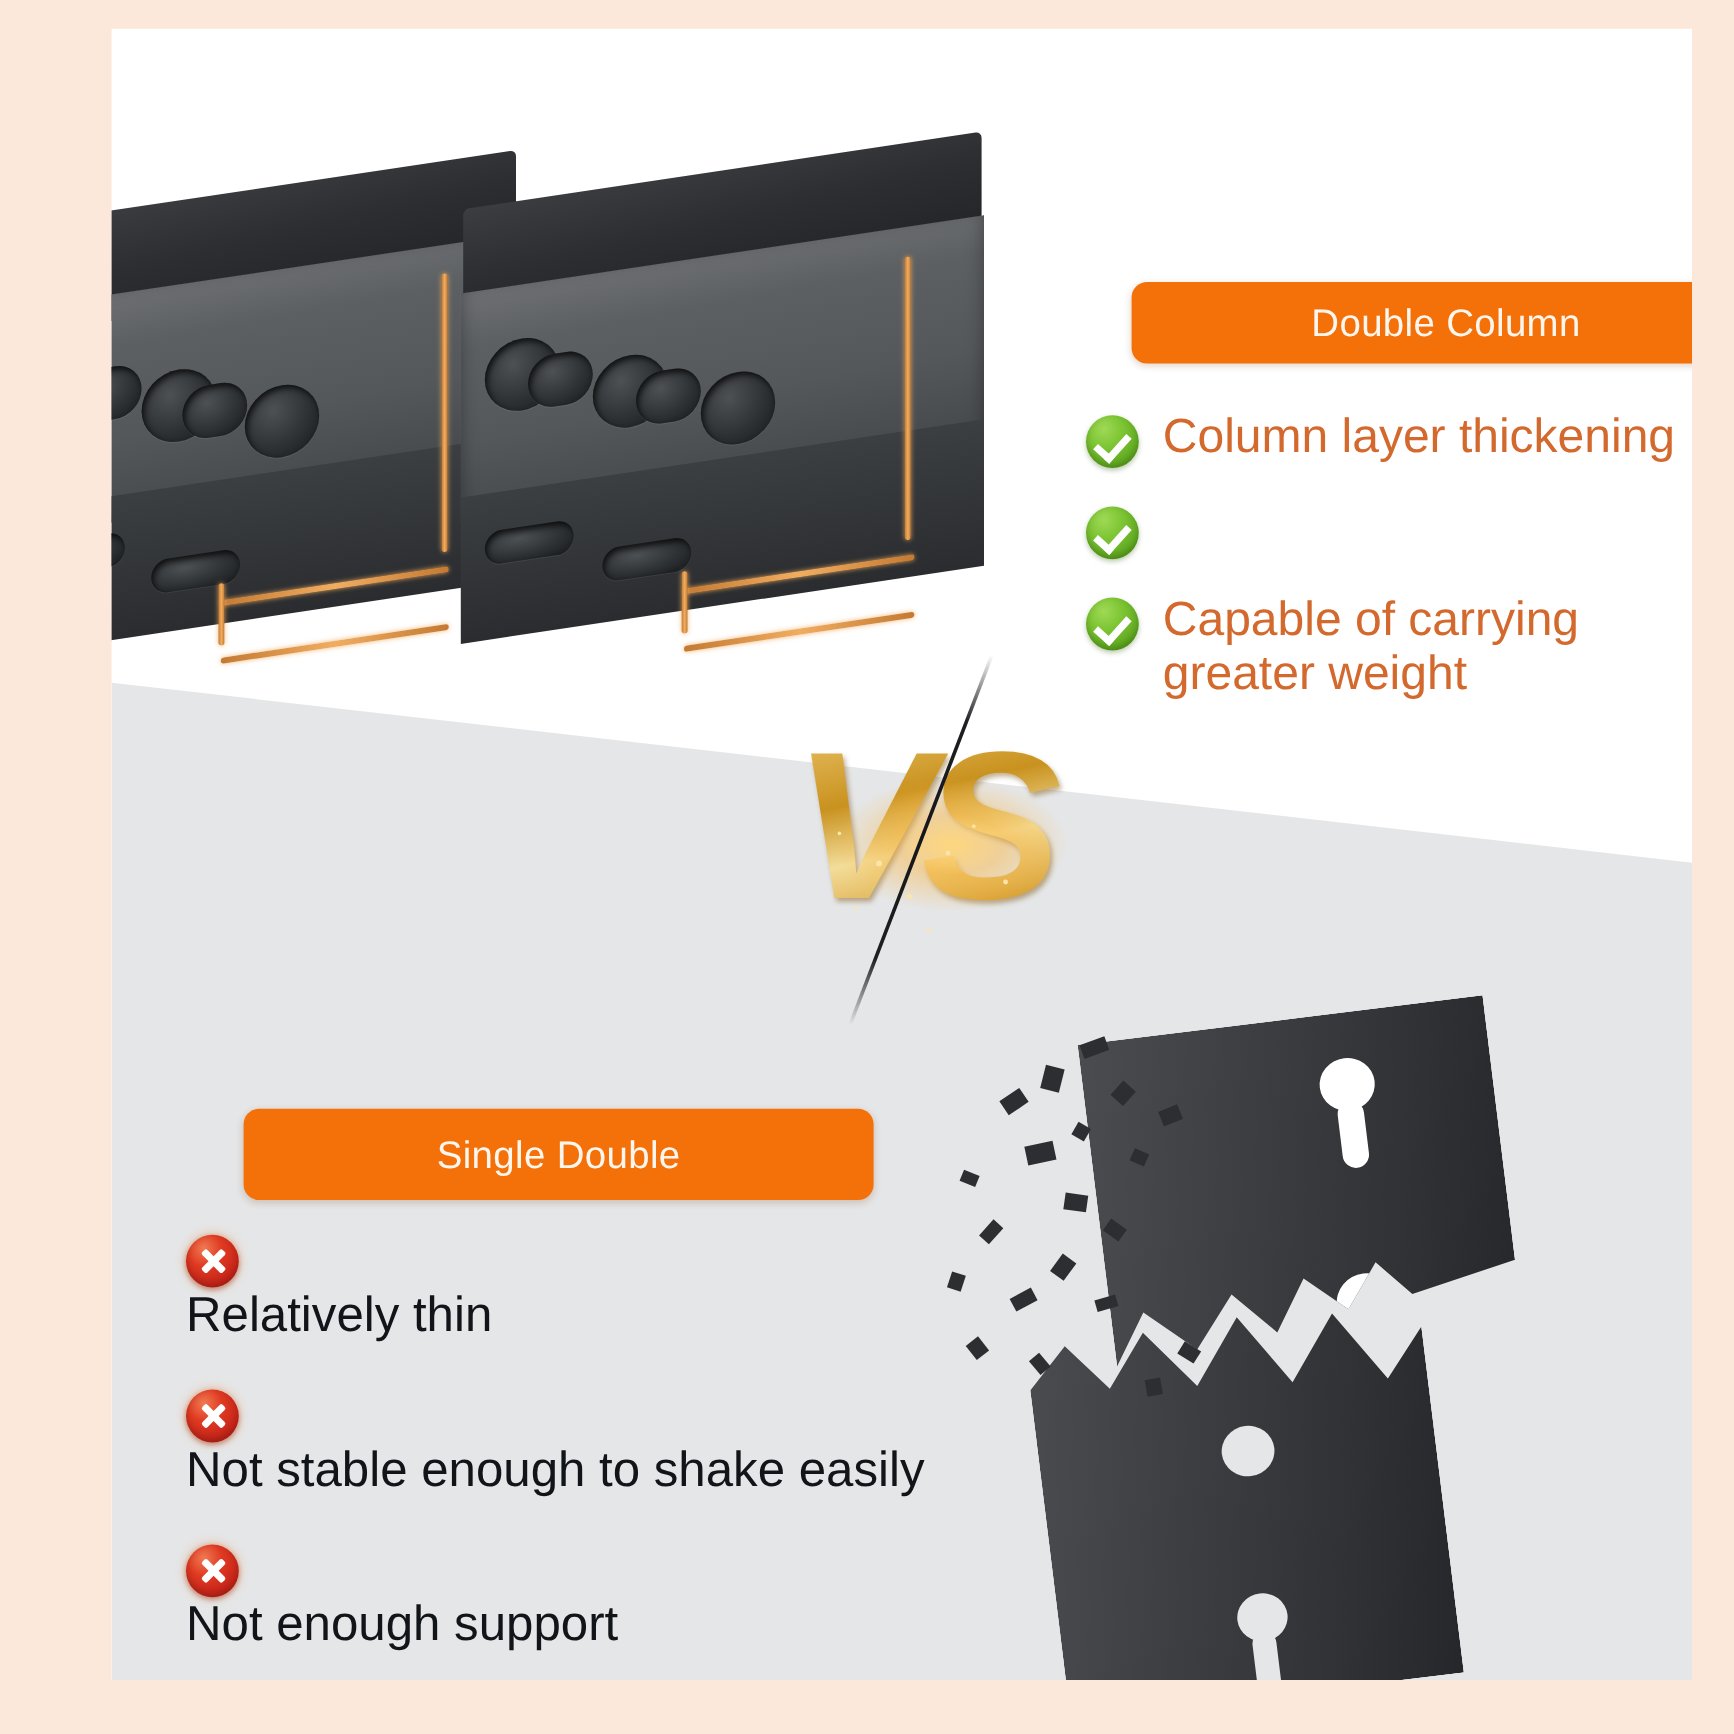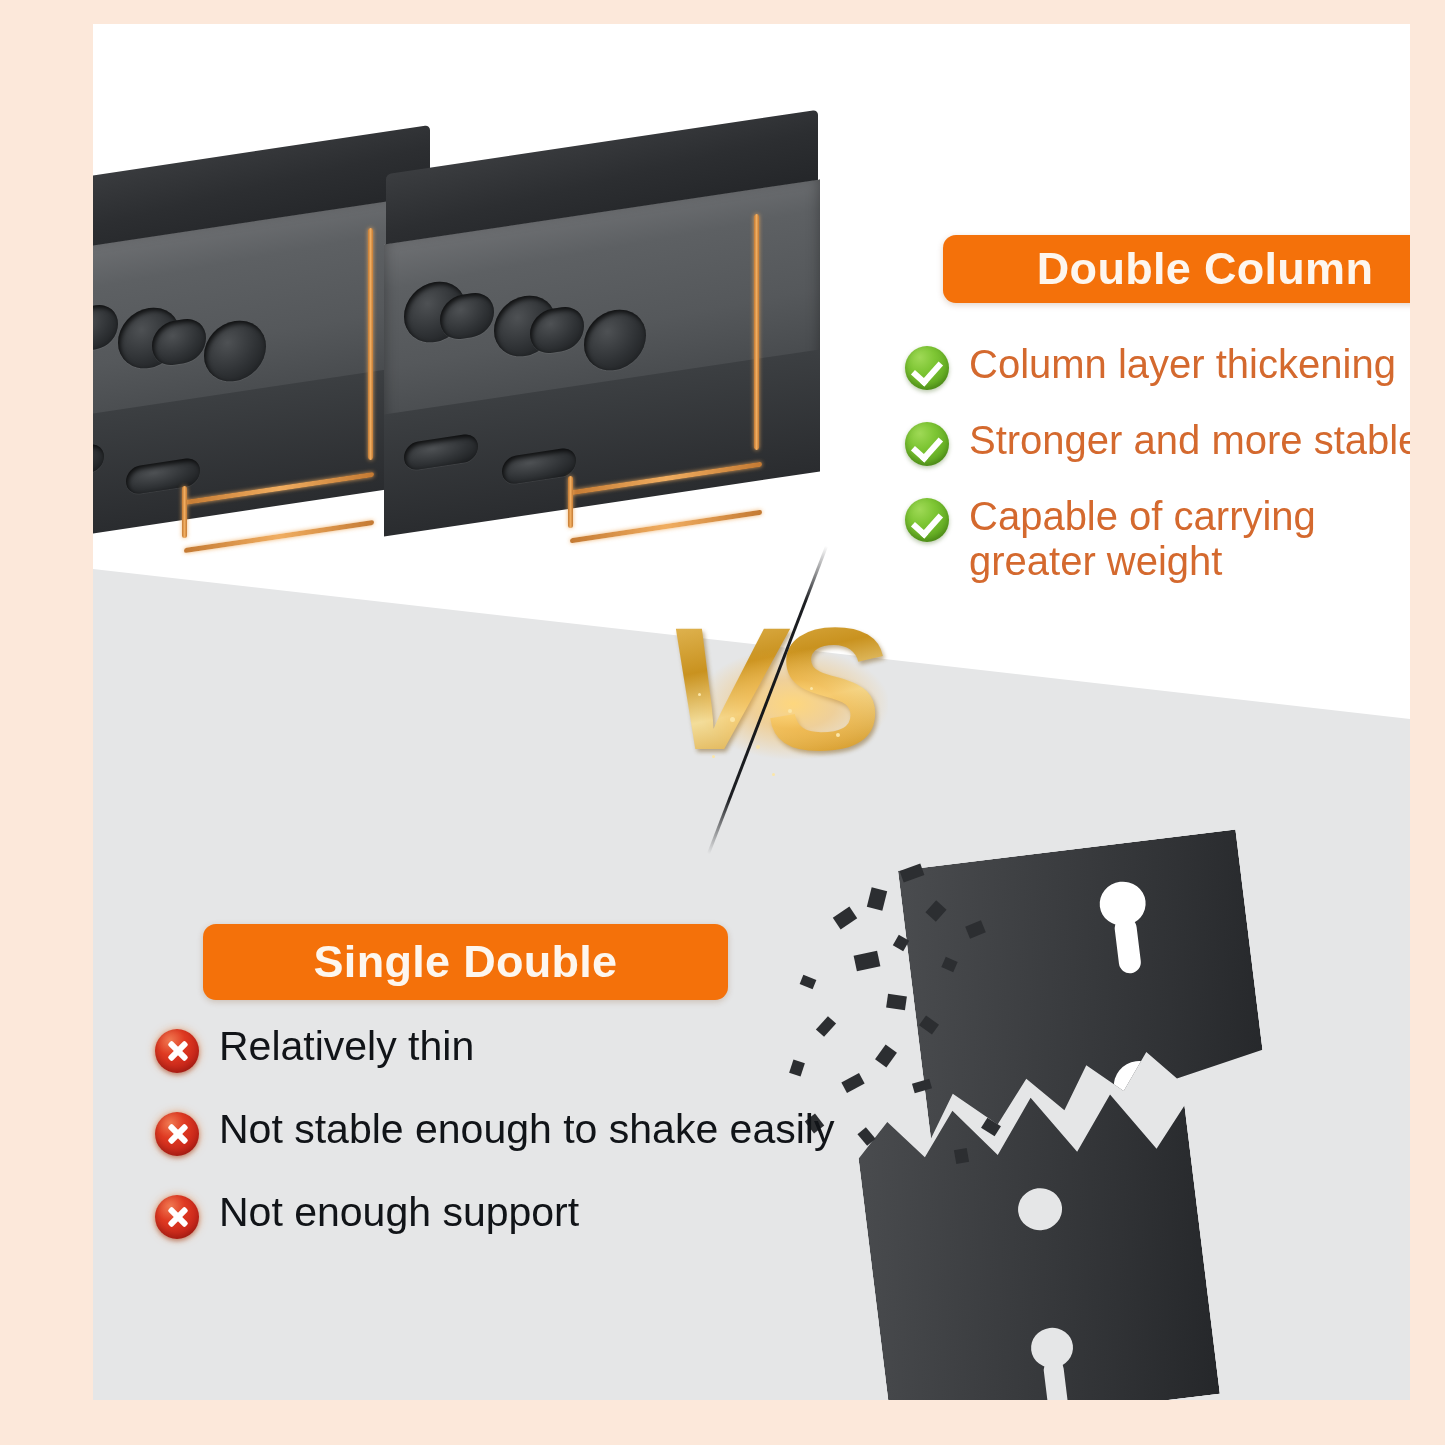--- a/index.html
+++ b/index.html
@@ -149,36 +149,36 @@
   .sec-badge{
     position:absolute;
     background:#F4710A;
     border-radius:13px;
     display:flex; align-items:center; justify-content:center;
     box-shadow:0 2px 6px rgba(120,60,10,.22);
     z-index:25;
   }
   .sec-badge span{
     color:#fdf6ee;
-    font-size:45px;
-    font-weight:bold;
+    font-size:32px;
+    font-weight:normal;
     letter-spacing:.3px;
     white-space:nowrap;
   }
   #badge-double{ left:850px; top:211px; width:524px; height:68px; }
   #badge-single{ left:110px; top:900px; width:525px; height:76px; }
 
   
   .bullets{ position:absolute; z-index:25; }
   #bullets-double{ left:812px; top:318px; width:590px; }
   #bullets-single{ left:62px; top:1000px; width:780px; }
 
   .bullet-row{ display:flex; align-items:flex-start; }
   #bullets-double .bullet-row{ margin-bottom:28px; }
-  #bullets-single .bullet-row{ margin-bottom:34px; }
+  #bullets-single .bullet-row{ margin-bottom:34px;flex-direction:column; }
 
   .ico{ flex:0 0 auto; position:relative; margin-right:20px; }
 
   .ico-check{
     width:44px; height:44px; border-radius:50%;
     background:radial-gradient(circle at 34% 26%,#9fd956 0%,#7ec634 34%,#64ad23 70%,#4c8b18 100%);
     box-shadow:0 2px 4px rgba(60,100,20,.35), inset 0 -3px 6px rgba(40,80,10,.35);
     margin-top:4px;
   }
   .ico-check::after{
@@ -320,21 +320,20 @@
       <span>Double Column</span>
     </div>
 
     <div class="bullets" id="bullets-double">
       <div class="bullet-row">
         <span class="ico ico-check"></span>
         <span class="b-text-pos">Column layer thickening</span>
       </div>
       <div class="bullet-row">
         <span class="ico ico-check"></span>
-        <span class="b-text-pos">Stronger and more stable</span>
       </div>
       <div class="bullet-row">
         <span class="ico ico-check"></span>
         <span class="b-text-pos" style="max-width:450px; display:inline-block;">Capable of carrying greater weight</span>
       </div>
     </div>
 
     <div class="sec-badge" id="badge-single">
       <span>Single Double</span>
     </div>

